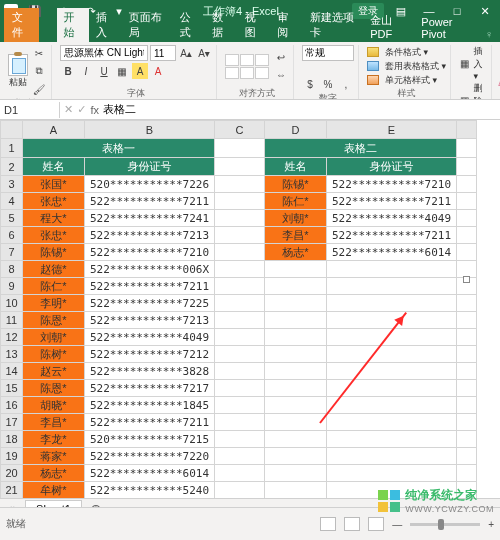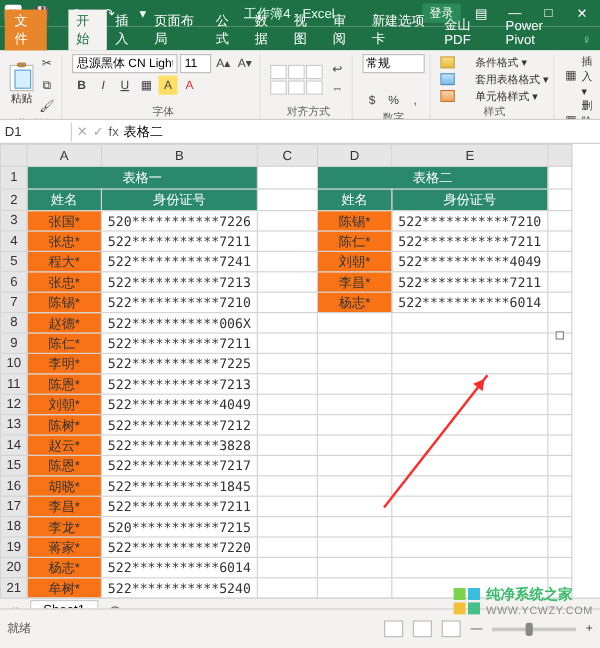--- a/index.html
+++ b/index.html
@@ -31,21 +31,21 @@
 .font-sel { border: 1px solid #c0c0c0; background: #fff; font-size: 10px; padding: 1px 3px; height: 16px; }
 .font-sel.name { width: 88px; }
 .font-sel.size { width: 26px; }
 .btnsm { width: 16px; height: 16px; border: 1px solid transparent; display: inline-flex; align-items: center; justify-content: center; font-size: 10px; color: #444; cursor: pointer; }
 .btnsm.bold { font-weight: bold; }
 .btnsm.italic { font-style: italic; }
 .btnsm.under { text-decoration: underline; }
 .align-grid { display: grid; grid-template-columns: repeat(3,14px); grid-auto-rows: 12px; gap: 1px; }
 .align-grid span { border: 1px solid #ccc; background: #fff; }
 .cfmt { display: flex; flex-direction: column; gap: 1px; font-size: 9px; color: #333; }
-.cfmt div { display: flex; align-items: center; gap: 17px; white-space: nowrap; }
+.cfmt div { display: flex; align-items: center; gap: 6px; white-space: nowrap; }
 .mini-ico { width: 12px; height: 10px; }
 .ico-cond { background: linear-gradient(#f7e07a,#e9b93c); border: 1px solid #c89b2a; }
 .ico-tbl { background: linear-gradient(#bfe3ff,#7bbbe8); border: 1px solid #4f8ec0; }
 .ico-cell { background: linear-gradient(#ffd6b0,#f0a05a); border: 1px solid #c87020; }
 .cellops { display: flex; flex-direction: column; gap: 1px; font-size: 9px; color: #333; }
 .cellops div { display: flex; align-items: center; gap: 3px; }
 .edit-col { display: flex; flex-direction: column; gap: 1px; font-size: 9px; color: #333; }
 .edit-col .erow { display:flex; align-items:center; gap:3px; white-space: nowrap; }
 .sigma { color:#666; font-size:12px; line-height:1; }
 .erase-ico { width:10px; height:10px; background:#fff; border:1px solid #e08aa0; transform: skewX(-20deg); }

